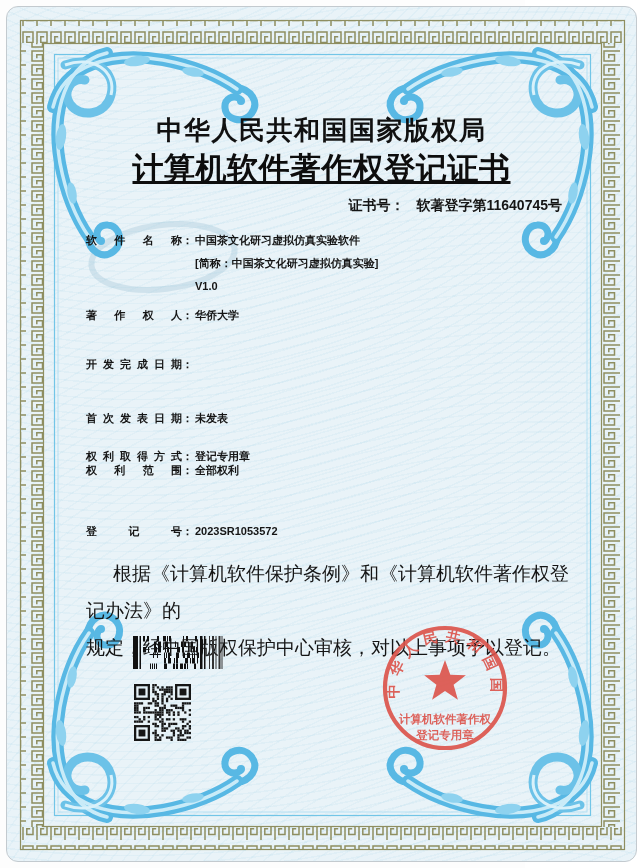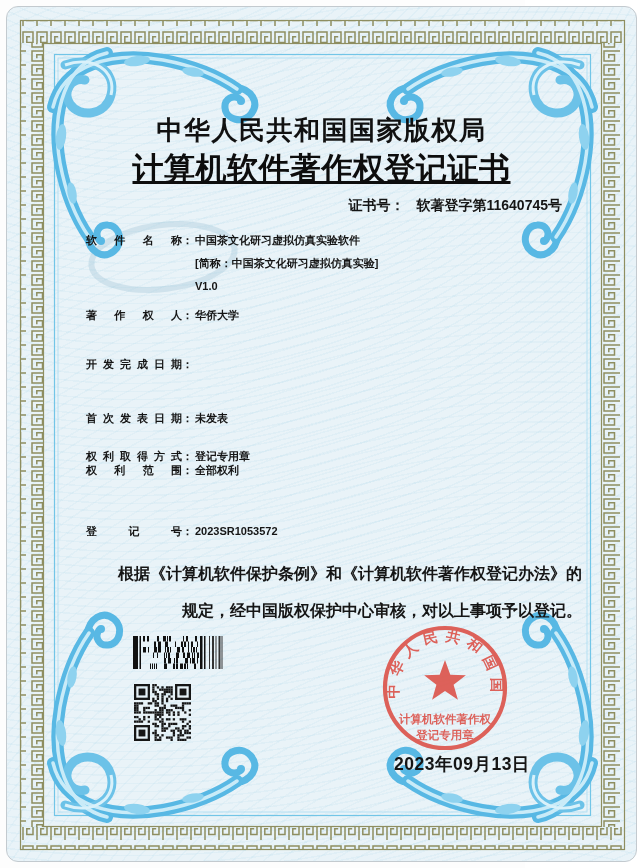--- a/index.html
+++ b/index.html
@@ -24,22 +24,22 @@
     font-family:"Liberation Serif","DejaVu Serif",serif; font-weight:700;
     font-size:31px; letter-spacing:0.5px; color:#0d0d0d;text-decoration:underline; }
   .certno { top:190px; right:74px; font-size:14px; font-weight:700; color:#151515;margin-left:28px; }
   .certno .gap { display:inline-block; width:12px; }
   .row { position:absolute; left:79px; display:flex; align-items:flex-start;
     font-size:11px; font-weight:700; color:#151515; line-height:23px; }
   .flabel { display:inline-block; width:96px; text-align:justify; text-align-last:justify;
     -moz-text-align-last:justify; }
   .fcolon { display:inline-block; }
   .fvalue { margin-left:2px; }
-  .statement { left:79px; top:548px; width:496px; font-size:16px; font-weight:700;
-    color:#151515;text-align:right; }
+  .statement { left:79px; top:548px; width:496px; font-size:19px; font-weight:400;
+    color:#151515; }
   .statement .l1 { text-indent:27px; line-height:37px; }
   .statement .l2 { line-height:37px; }
   .issue-date { left:387px; top:745px; font-size:17.5px; font-weight:700;
     letter-spacing:0.5px; color:#151515; }
   .seal-svg { left:368px; top:611px; width:140px; height:140px; opacity:0.9; }
   .barcode-svg { left:126px; top:629px; width:91px; height:33px; }
   .qr-svg { left:127px; top:677px; width:57px; height:57px; }
 </style>
 </head>
 <body>
@@ -442,16 +442,15 @@
       </defs>
       <circle cx="70" cy="70" r="60" fill="none" stroke="#dc5249" stroke-width="4.2"></circle>
       <path d="M70,42 L75.3,56.7 L90.9,57.2 L78.6,66.8 L82.9,81.8 L70,73 L57.1,81.8 L61.4,66.8 L49.1,57.2 L64.7,56.7 Z" fill="#dc5249"></path>
       <text font-size="14.5" font-weight="bold" fill="#dc5249" letter-spacing="6.5" font-family="Liberation Sans, sans-serif">
         <textPath href="#sealArc" startOffset="6">中华人民共和国国家版权局</textPath>
       </text>
       <text x="70" y="105" text-anchor="middle" font-size="11.5" font-weight="bold" fill="#dc5249" font-family="Liberation Sans, sans-serif">计算机软件著作权</text>
       <text x="70" y="121" text-anchor="middle" font-size="11.5" font-weight="bold" fill="#dc5249" font-family="Liberation Sans, sans-serif">登记专用章</text>
     </svg>
 
-    <div class="abs issue-date">2023年09月13日</div>
 
   </div>
 </div>
 
 </body></html>

